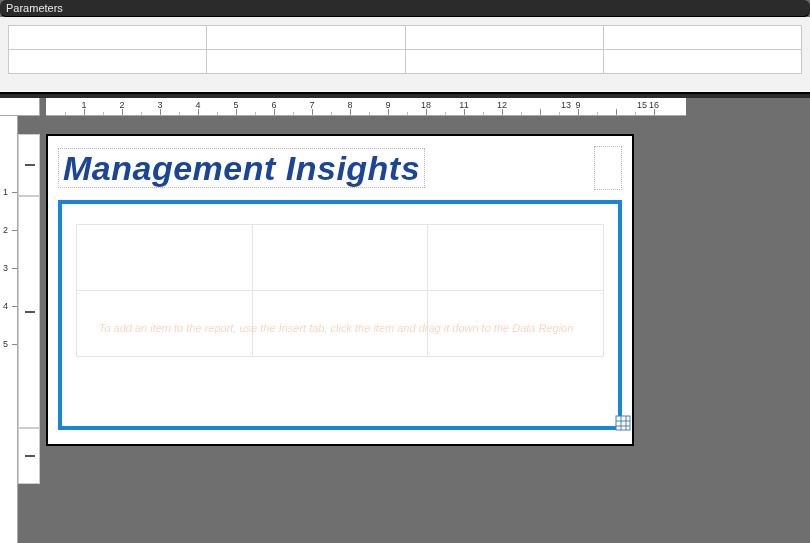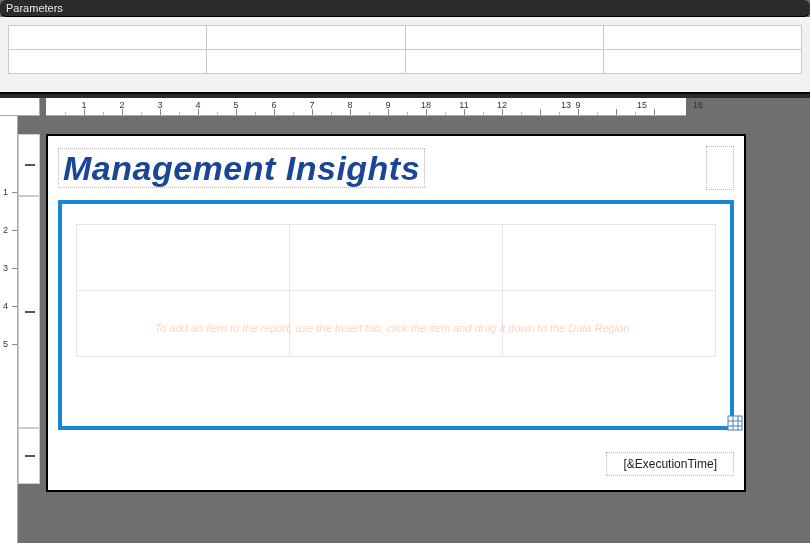--- a/index.html
+++ b/index.html
@@ -38,21 +38,21 @@
     background:#fff; width:18px; height:100%; position:relative;
     font-size:9px; color:#333; border-right:1px solid #aaa;
   }
   .ruler-v .num { position:absolute; left:3px; transform:translateY(-50%) rotate(0deg); }
   .ruler-v .tick { position:absolute; left:12px; height:1px; width:5px; background:#888; }
   .row-handle { width:22px; background:#fff; border:1px solid #ccc; position:relative; }
   .row-handle .dash { position:absolute; left:6px; width:10px; height:2px; background:#555; top:50%; transform:translateY(-50%); }
 
   .canvas-wrap { padding:18px 0 0 0; }
   .page {
-    width:700px; background:#fff; border:2px solid #000; padding:10px 10px 14px 10px;
+    width:588px; background:#fff; border:2px solid #000; padding:10px 10px 14px 10px;
     position:relative;
   }
 
   .hdr-row { display:flex; align-items:center; gap:6px; }
   .title {
     font-family:"Segoe UI", Arial, sans-serif; font-weight:700; font-style:italic;
     color:#1b4596; font-size:34px; line-height:1; letter-spacing:0.5px;
     flex:0 0 auto;
   }
   .title-cell { border:1px dotted #b9b9b9; padding:2px 4px; display:inline-block; }
@@ -160,21 +160,21 @@
       <div class="minor" style="left: 475px;"></div>
       <div class="num" style="left: 520px;">13</div>
       <div class="tick" style="left: 532px;"></div>
       <div class="minor" style="left: 513px;"></div>
       <div class="num" style="left: 532px;">9</div>
       <div class="tick" style="left: 570px;"></div>
       <div class="minor" style="left: 551px;"></div>
       <div class="num" style="left: 596px;">15</div>
       <div class="tick" style="left: 608px;"></div>
       <div class="minor" style="left: 589px;"></div>
-      <div class="num" style="left: 608px; margin-left: 44px;">16</div>
+      <div class="num" style="left: 608px;">16</div>
     </div>
 </div>
 
 <div class="workspace">
   <div class="vgutter">
     <div class="vstack">
       <div class="ruler-v" id="rulerV">
           <div class="tick" style="top: 76px;"></div>
           <div class="num" style="top: 76px;">1</div>
           <div class="tick" style="top: 114px;"></div>
@@ -231,21 +231,16 @@
           <svg viewBox="0 0 16 16">
             <rect x="1" y="1" width="14" height="14" fill="#fff" stroke="#4a7fb0"></rect>
             <line x1="1" y1="6" x2="15" y2="6" stroke="#4a7fb0"></line>
             <line x1="1" y1="11" x2="15" y2="11" stroke="#4a7fb0"></line>
             <line x1="6" y1="1" x2="6" y2="15" stroke="#4a7fb0"></line>
             <line x1="11" y1="1" x2="11" y2="15" stroke="#4a7fb0"></line>
           </svg>
         </div>
       </div>
 
-      <div class="footer-row">
-        <span class="footer-cell">
-          <span>[&amp;ExecutionTime]</span>
-        </span>
-      </div>
 
     </div>
   </div>
 </div>
 
 </body></html>

